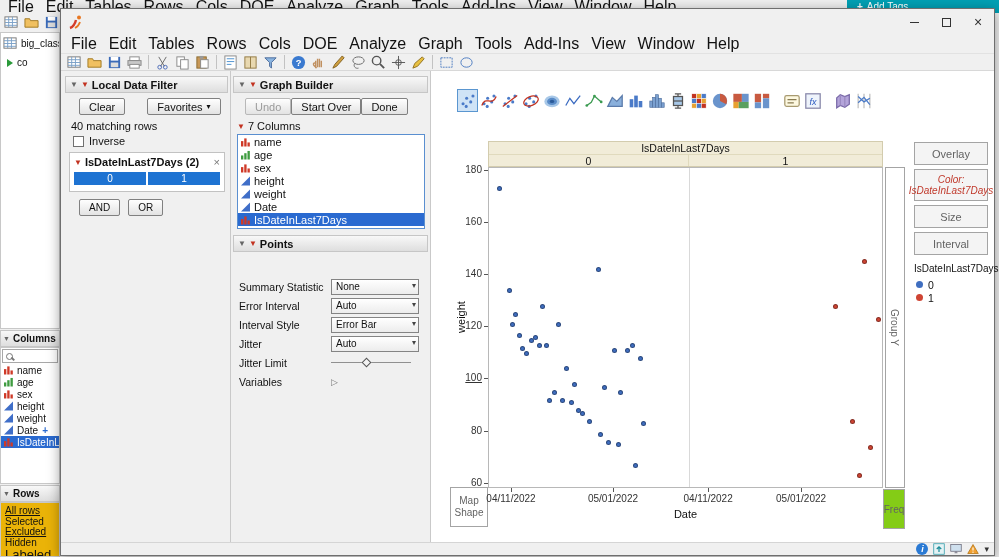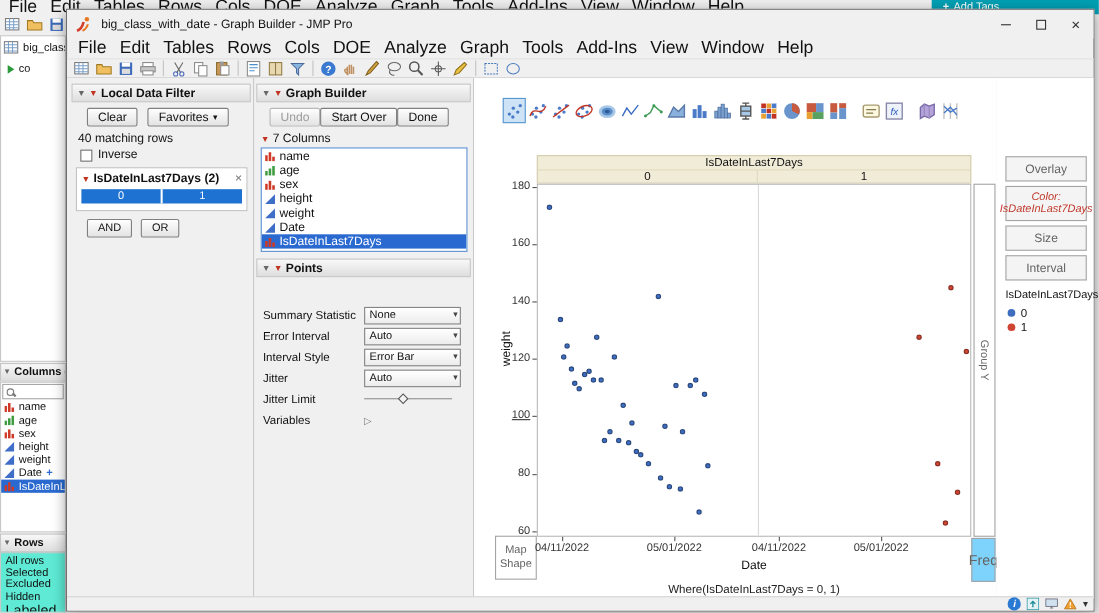--- a/index.html
+++ b/index.html
@@ -150,41 +150,40 @@
                 </svg>
               </span>
               <span>IsDateInLa</span>
             </div>
           </div>
       </div>
       <div class="phead" style="position:absolute;left:0;top:472px;width:60px;padding:0 2px;">
         <span class="tri-gray" style="font-size:7px;">▼</span>
         <span style="font-size:10px;">Rows</span>
       </div>
-      <div style="position:absolute;left:0;top:489px;width:60px;height:55px;background:#5eead4;border:1px solid #c8c8c8;overflow:hidden;padding-top:2px;">
+      <div style="position:absolute;left:0;top:489px;width:60px;height:55px;background:#eab308;border:1px solid #c8c8c8;overflow:hidden;padding-top:2px;text-decoration:underline;">
           <div style="height: 10.5px; font-size: 10px; padding-left: 4px; white-space: nowrap; overflow: hidden;">All rows</div>
           <div style="height: 10.5px; font-size: 10px; padding-left: 4px; white-space: nowrap; overflow: hidden;">Selected</div>
           <div style="height: 10.5px; font-size: 10px; padding-left: 4px; white-space: nowrap; overflow: hidden;">Excluded</div>
           <div style="height: 10.5px; font-size: 10px; padding-left: 4px; white-space: nowrap; overflow: hidden;">Hidden</div>
           <div style="height: 10.5px; font-size: 13px; padding-left: 4px; white-space: nowrap; overflow: hidden;">Labeled</div>
         </div>
     </div>
   </div>
 
   <div style="position:absolute;left:60px;top:8px;width:935px;height:548px;background:#f0f0f0;border:1px solid #6f6f6f;box-shadow:0 3px 12px rgba(0,0,0,.4);">
 
     <div style="position:absolute;left:0;top:0;width:100%;height:26px;display:flex;align-items:center;background:#f0f0f0;">
       <span style="margin-left:7px;display:inline-flex;">
         <svg width="16" height="16" viewBox="0 0 16 16">
             <circle cx="11" cy="3.5" r="2" fill="#e87722"></circle>
             <path d="M2 14c3-1 5-4 6-8" stroke="#d43d2a" stroke-width="2.4" fill="none"></path>
             <path d="M7 14c2-1 4-3 5-6" stroke="#e87722" stroke-width="1.8" fill="none"></path>
           </svg>
       </span>
-      <span style="margin-left:8px;font-size:11px;">big_class_with_date - Graph Builder - JMP Pro</span>
       <span style="flex:1"></span>
       <span class="wctrl">
           <span style="width:9px;border-bottom:1px solid #333;display:inline-block;"></span>
         </span>
       <span class="wctrl">
           <span style="width:9px;height:9px;border:1px solid #333;display:inline-block;"></span>
         </span>
       <span class="wctrl" style="font-size:14px;">×</span>
     </div>
 
@@ -309,21 +308,21 @@
       </div>
 
     <div style="position:absolute;left:0;top:62px;width:100%;height:473px;background:#f0f0f0;">
 
       <div style="position:absolute;left:2px;top:0;width:168px;height:100%;border-right:1px solid #c9c9c9;">
         <div class="phead" style="margin:5px 2px 0 2px;">
           <span class="tri-gray">▼</span>
           <span class="tri-red">▼</span>
           <span>Local Data Filter</span>
         </div>
-        <div style="position:absolute;left:16px;top:27px;display:flex;gap:9px;">
+        <div style="position:absolute;left:16px;top:27px;display:flex;gap:22px;">
           <span class="btn">Clear</span>
           <span class="btn">
               <span>Favorites</span>
               <span style="font-size:8px;margin-left:4px;">▾</span>
             </span>
         </div>
         <div style="position:absolute;left:8px;top:49px;font-size:11px;">40 matching rows</div>
         <div style="position:absolute;left:10px;top:64px;display:flex;align-items:center;gap:5px;">
           <span style="width:11px;height:11px;border:1px solid #707070;background:#fff;display:inline-block;"></span>
           <span>Inverse</span>
@@ -660,23 +659,22 @@
             <div class="pt" style="left: 386.65px; top: 148.866px; background: rgb(207, 68, 51); border: 1px solid rgba(0, 0, 0, 0.35);"></div>
           </div>
 
         <div style="position:absolute;left:0;top:240px;width:60px;text-align:center;font-size:11px;transform:rotate(-90deg);">weight</div>
         <div style="position:absolute;left:57px;top:437px;width:395px;text-align:center;font-size:11px;">Date</div>
 
         <div class="zone" style="left:19px;top:416px;width:38px;height:40px;font-size:10px;line-height:12px;padding:2px;background:#fff;">Map Shape</div>
         <div class="zone" style="left:454px;top:96px;width:20px;height:321px;background:#fff;">
           <span style="transform:rotate(90deg);white-space:nowrap;font-size:10px;color:#666;display:inline-block;">Group Y</span>
         </div>
-        <div class="zone" style="left:452px;top:418px;width:22px;height:40px;font-size:13px;background:#7dd3fc;">Freq</div>
-
-        <div style="position:absolute;left:57px;top:459px;width:395px;text-align:center;font-size:10.5px;color:#222;">Where(IsDateInLast7Days = 0, 1)</div>
+        <div class="zone" style="left:452px;top:418px;width:22px;height:40px;font-size:10px;background:#84cc16;">Freq</div>
+
       <div class="ytick" style="left: 19px; top: 92.6098px;">180</div>
           <div class="tickmark" style="left: 53px; top: 98.6098px; width: 4px; height: 1px;"></div>
           <div class="ytick" style="left: 19px; top: 144.805px;">160</div>
           <div class="tickmark" style="left: 53px; top: 150.805px; width: 4px; height: 1px;"></div>
           <div class="ytick" style="left: 19px; top: 197px;">140</div>
           <div class="tickmark" style="left: 53px; top: 203px; width: 4px; height: 1px;"></div>
           <div class="ytick" style="left: 19px; top: 249.195px;">120</div>
           <div class="tickmark" style="left: 53px; top: 255.195px; width: 4px; height: 1px;"></div>
           <div class="ytick" style="left: 19px; top: 301.39px; text-decoration: underline;">100</div>
           <div class="tickmark" style="left: 53px; top: 307.39px; width: 4px; height: 1px;"></div>

